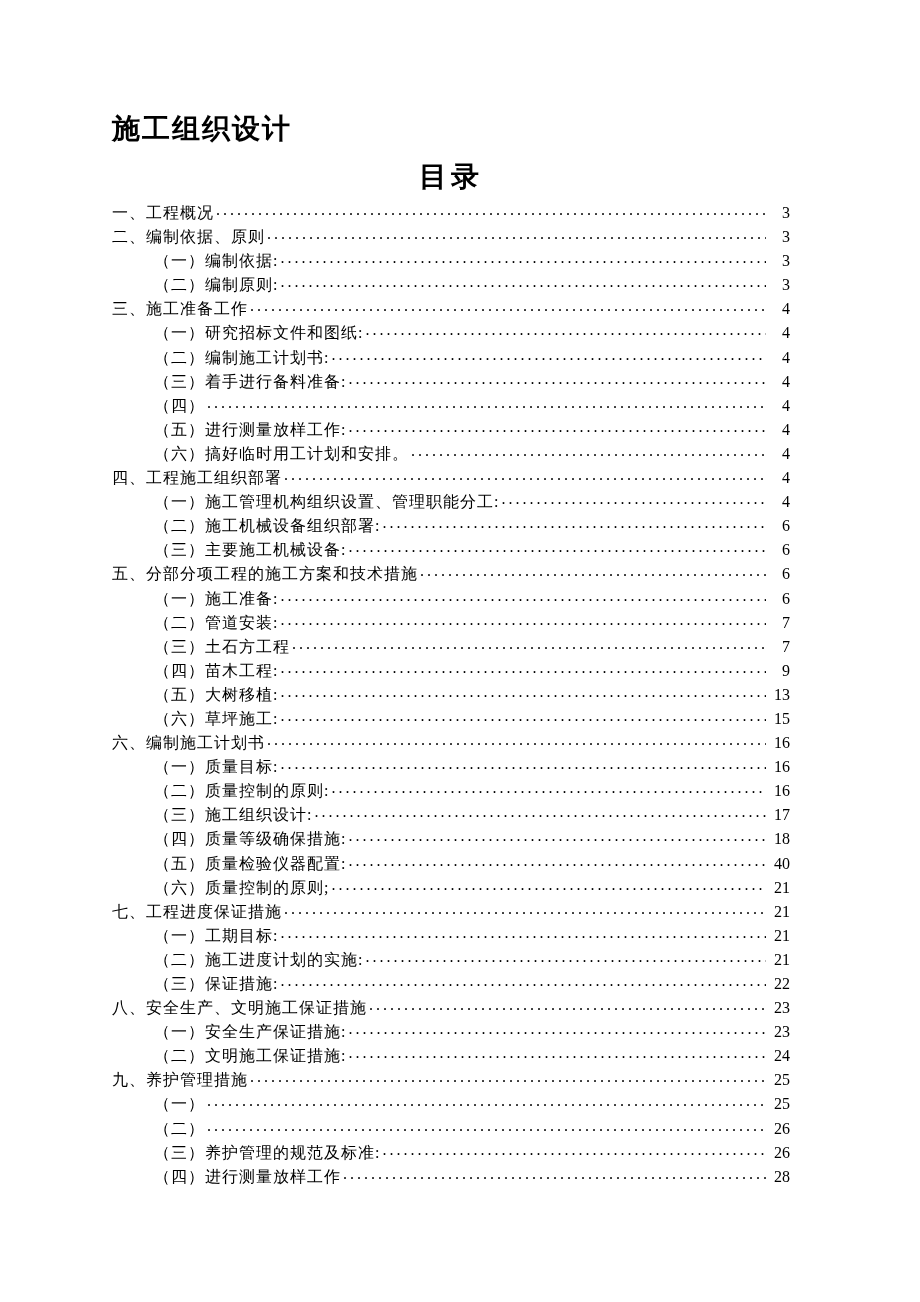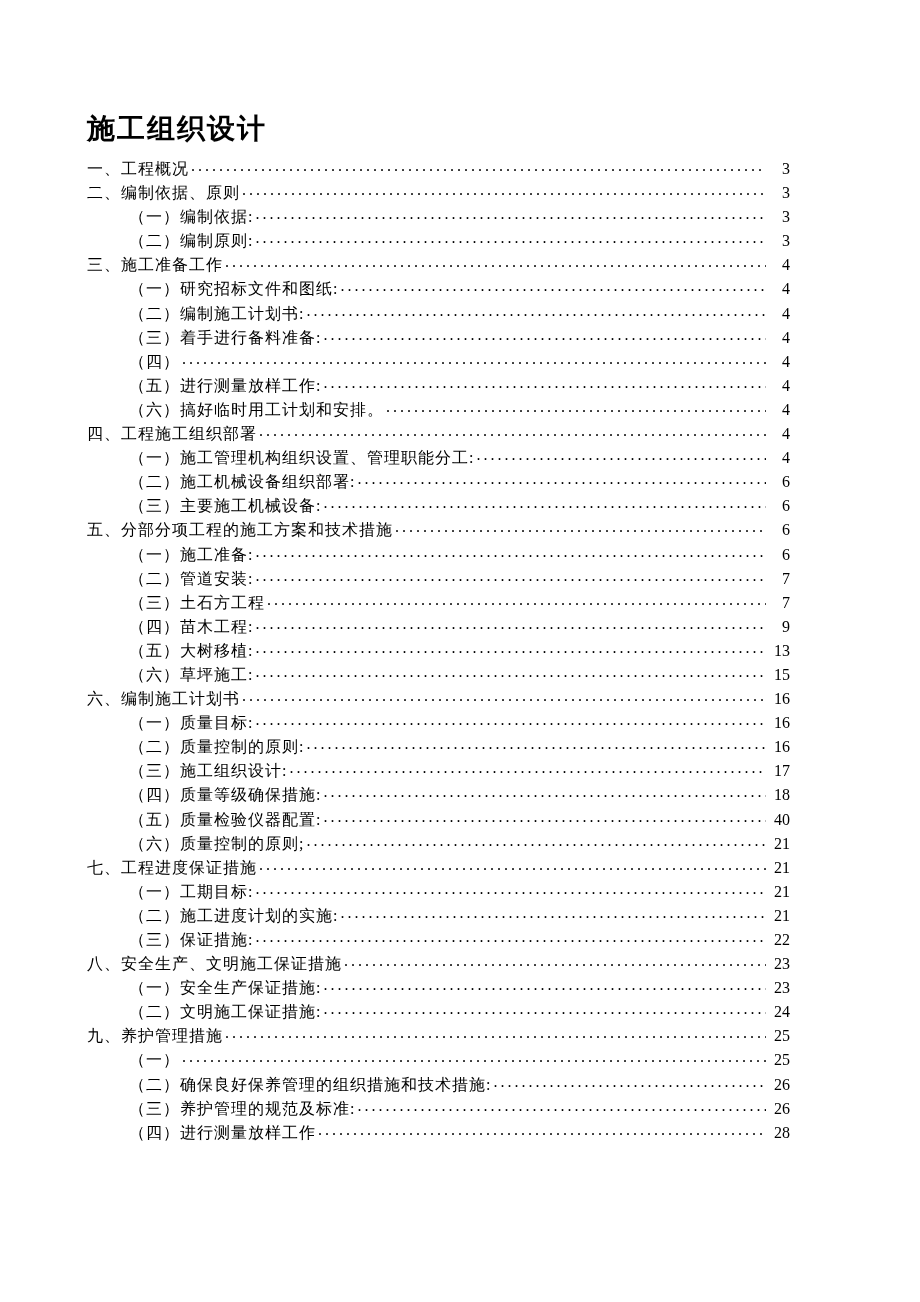--- a/index.html
+++ b/index.html
@@ -5,21 +5,21 @@
   body {
     margin: 0;
     padding: 0;
     background: #fff;
     font-family: "SimSun", "宋体", serif;
     color: #000;
     width: 920px;
   }
   .page {
     width: 920px;
-    padding: 110px 130px 60px 87px;
+    padding: 110px 130px 60px 112px;
     box-sizing: border-box;
   }
   .doc-title {
     font-family: "SimHei", "黑体", sans-serif;
     font-size: 28px;
     font-weight: bold;
     margin: 0 0 10px 0;
     letter-spacing: 2px;
   }
   .toc-title {
@@ -74,20 +74,21 @@
   .lvl1 { padding-left: 0; }
   .lvl2 { padding-left: 42px; }
 </style>
 </head>
 <body>
 
 <div class="page">
 
   <h1 class="doc-title">施工组织设计</h1>
 
+  <h2 class="toc-title">目录</h2>
 
   <div class="toc" id="toc-container">
       <div class="toc-row lvl1">
         <span class="toc-num">一、</span>
         <span class="toc-label">工程概况</span>
         <span class="toc-leader"></span>
         <span class="toc-page">3</span>
       </div>
       <div class="toc-row lvl1">
         <span class="toc-num">二、</span>
@@ -304,21 +305,20 @@
         <span class="toc-leader"></span>
         <span class="toc-page">25</span>
       </div>
       <div class="toc-row lvl2">
         <span class="toc-num">（一）</span>
         <span class="toc-leader"></span>
         <span class="toc-page">25</span>
       </div>
       <div class="toc-row lvl2">
         <span class="toc-num">（二）</span>
-        <span class="toc-label">确保良好保养管理的组织措施和技术措施:</span>
         <span class="toc-leader"></span>
         <span class="toc-page">26</span>
       </div>
       <div class="toc-row lvl2">
         <span class="toc-num">（三）</span>
         <span class="toc-label">养护管理的规范及标准:</span>
         <span class="toc-leader"></span>
         <span class="toc-page">26</span>
       </div>
       <div class="toc-row lvl2">

